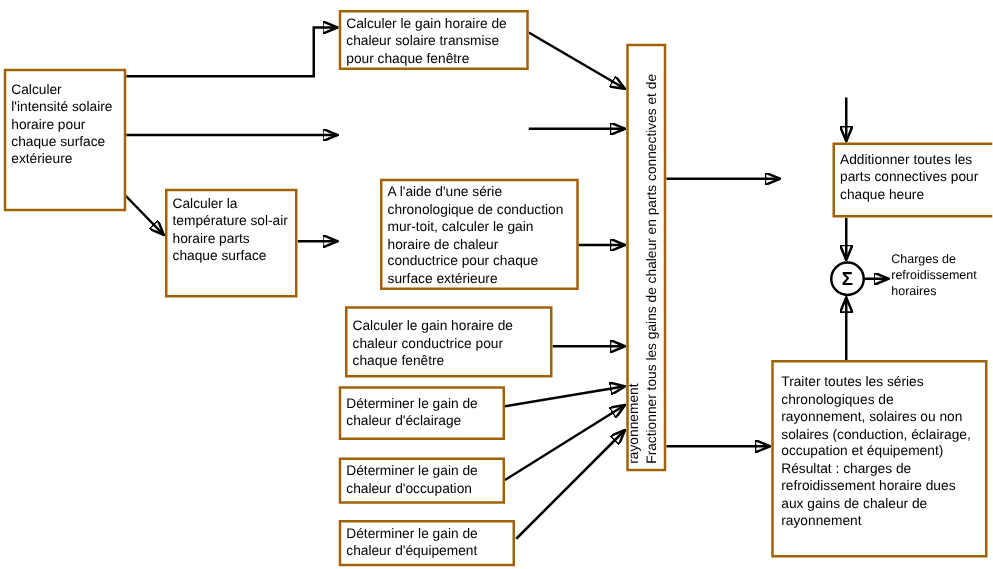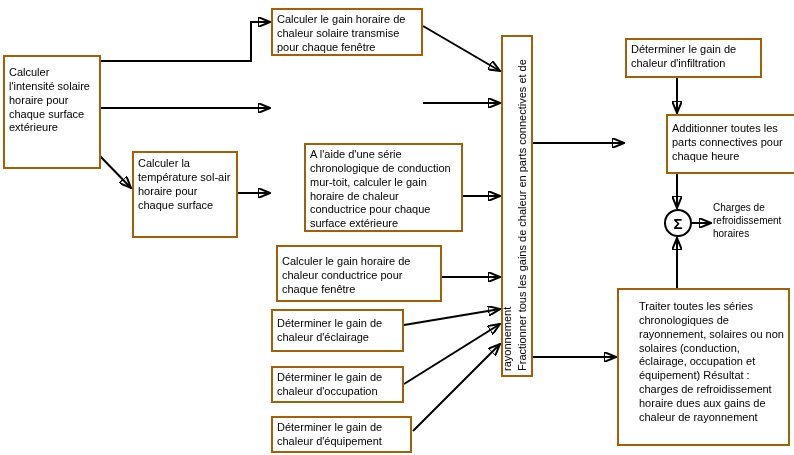--- a/index.html
+++ b/index.html
@@ -17,21 +17,21 @@
   #n-transmise          { left:271px; top:8px;   width:152px; height:48px; }
   #n-diffuse            { left:271px; top:78px;  width:152px; height:50px; }
   #n-conduction-mur     { left:271px; top:143px; width:159px; height:89px;margin-left:33px; }
   #n-conduction-fenetre { left:276px; top:245px; width:166px; height:57px; padding-top:8px; }
   #n-eclairage          { left:271px; top:309px; width:133px; height:43px; padding-top:6px; }
   #n-occupation         { left:271px; top:366px; width:133px; height:37px; }
   #n-equipement         { left:271px; top:416px; width:141px; height:37px; }
   #n-fractionner        { left:501px; top:35px;  width:32px;  height:342px; padding:0; }
   #n-infiltration       { left:625px; top:38px;  width:137px; height:40px; }
   #n-additionner        { left:625px; top:114px; width:136px; height:60px; padding-top:6px;margin-left:41px; }
-  #n-traiter            { left:617px; top:288px; width:173px; height:158px; padding-top:10px; padding-left:20px; }
+  #n-traiter            { left:617px; top:288px; width:173px; height:158px; padding-top:10px; padding-left:6px; }
   #n-fractionner .vtext {
     width:100%; height:100%;
     writing-mode:vertical-lr; transform:rotate(180deg);
     font-size:11px; line-height:1.35; text-align:left; padding:4px 1px;
   }
   .sigma-node {
     position:absolute; left:664px; top:209px; width:28px; height:28px;
     border:2px solid #000; border-radius:50%; background:#fff;
     display:flex; align-items:center; justify-content:center;
     font-size:15px; font-weight:bold;
@@ -65,33 +65,32 @@
     <path marker-end="url(#ah)" d="M413,431 L500,344"></path>
     <path marker-end="url(#ah)" d="M533,143 L624,143"></path>
     <path marker-end="url(#ah)" d="M533,357 L616,357"></path>
     <path marker-end="url(#ah)" d="M677,78 L677,113"></path>
     <path marker-end="url(#ah)" d="M677,174 L677,208"></path>
     <path marker-end="url(#ah)" d="M677,288 L677,238"></path>
     <path marker-end="url(#ah)" d="M692,223 L711,223"></path>
   </svg>
 
   <div class="node" id="n-intensite">Calculer l'intensité solaire horaire pour chaque surface extérieure</div>
-  <div class="node" id="n-solair">Calculer la température sol-air horaire pour chaque surface</div>
+  <div class="node" id="n-solair">Calculer la température sol-air horaire parts chaque surface</div>
   <div class="node" id="n-transmise">Calculer le gain horaire de chaleur solaire transmise pour chaque fenêtre</div>
   <div class="node" id="n-conduction-mur">A l'aide d'une série chronologique de conduction mur-toit, calculer le gain horaire de chaleur conductrice pour chaque surface extérieure</div>
   <div class="node" id="n-conduction-fenetre">Calculer le gain horaire de chaleur conductrice pour chaque fenêtre</div>
   <div class="node" id="n-eclairage">Déterminer le gain de chaleur d'éclairage</div>
   <div class="node" id="n-occupation">Déterminer le gain de chaleur d'occupation</div>
   <div class="node" id="n-equipement">Déterminer le gain de chaleur d'équipement</div>
 
   <div class="node" id="n-fractionner">
     <div class="vtext">Fractionner tous les gains de chaleur en parts connectives et de rayonnement</div>
   </div>
 
-  <div class="node" id="n-infiltration">Déterminer le gain de chaleur d'infiltration</div>
   <div class="node" id="n-additionner">Additionner toutes les parts connectives pour chaque heure</div>
 
   <div class="sigma-node">
     <span>Σ</span>
   </div>
 
   <div class="free-label">Charges de refroidissement horaires</div>
 
   <div class="node" id="n-traiter">Traiter toutes les séries chronologiques de rayonnement, solaires ou non solaires (conduction, éclairage, occupation et équipement) Résultat : charges de refroidissement horaire dues aux gains de chaleur de rayonnement</div>
 

